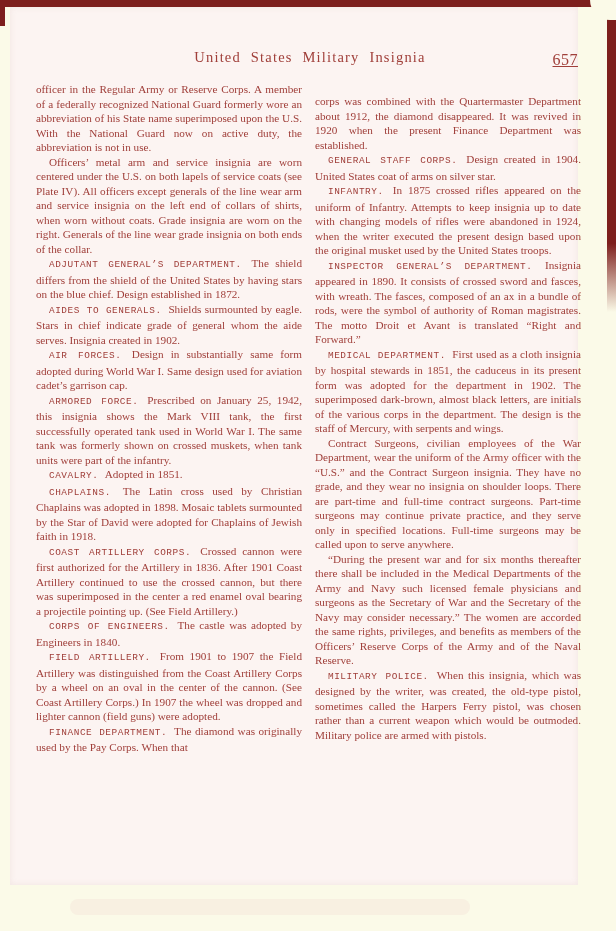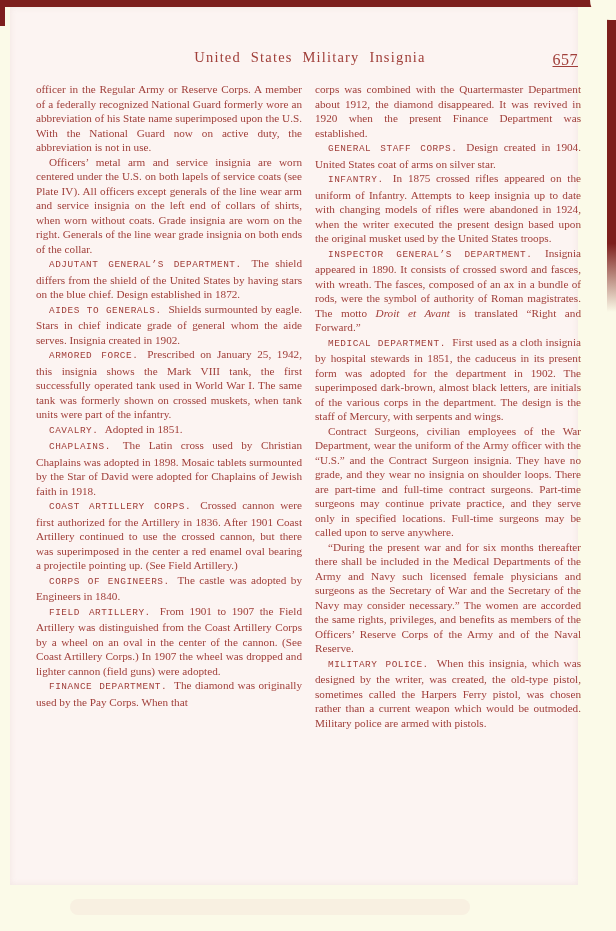--- a/index.html
+++ b/index.html
@@ -47,34 +47,35 @@
     font-size:14.5px;letter-spacing:1.2px;word-spacing:5px;
   }
   .page-number{
     position:absolute;right:16px;top:2px;
     font-size:16px;letter-spacing:0.5px;text-decoration:underline;
   }
   .columns{
     position:absolute;left:26px;top:75px;width:546px;
     display:flex;gap:13px;
     color:var(--ink);
+    align-items:center;
   }
   .col{
     width:266px;
     font-size:11.2px;line-height:14.5px;
     text-align:justify;
   }
   .col p{
     margin:0;padding:0;
   }
   .col p.indent{text-indent:13px;}
   .lead{
     font-size:0.84em;letter-spacing:0.55px;font-family:Liberation Mono, monospace;
   }
-  .italic{font-style:italic;}
+  .italic{}
   
   .below-band{
     position:absolute;left:70px;top:899px;width:400px;height:16px;
     background:rgba(238,205,200,0.22);
     border-radius:8px;
   }
 </style>
 </head>
 <body>
 
@@ -87,20 +88,21 @@
   <div class="page-header">
     <span class="page-title">United States Military Insignia</span>
     <span class="page-number">657</span>
   </div>
   <div class="columns">
     <div class="col">
         <p class=""><span>officer in the Regular Army or Reserve Corps. A member of a federally recognized National Guard formerly wore an abbreviation of his State name superimposed upon the U.S. With the National Guard now on active duty, the abbreviation is not in use.</span></p>
         <p class="indent"><span>Officers’ metal arm and service insignia are worn centered under the U.S. on both lapels of service coats (see Plate IV).  All officers except generals of the line wear arm and service insignia on the left end of collars of shirts, when worn without coats.  Grade insignia are worn on the right.  Generals of the line wear grade insignia on both ends of the collar.</span></p>
         <p class="indent"><span class="lead">ADJUTANT GENERAL’S DEPARTMENT.  </span><span>The shield differs from the shield of the United States by having stars on the blue chief.  Design established in 1872.</span></p>
         <p class="indent"><span class="lead">AIDES TO GENERALS.  </span><span>Shields surmounted by eagle.  Stars in chief indicate grade of general whom the aide serves.  Insignia created in 1902.</span></p>
+        <p class="indent"><span class="lead">AIR FORCES.  </span><span>Design in substantially same form adopted during World War I.  Same design used for aviation cadet’s garrison cap.</span></p>
         <p class="indent"><span class="lead">ARMORED FORCE.  </span><span>Prescribed on January 25, 1942, this insignia shows the Mark VIII tank, the first successfully operated tank used in World War I.  The same tank was formerly shown on crossed muskets, when tank units were part of the infantry.</span></p>
         <p class="indent"><span class="lead">CAVALRY.  </span><span>Adopted in 1851.</span></p>
         <p class="indent"><span class="lead">CHAPLAINS.  </span><span>The Latin cross used by Christian Chaplains was adopted in 1898. Mosaic tablets surmounted by the Star of David were adopted for Chaplains of Jewish faith in 1918.</span></p>
         <p class="indent"><span class="lead">COAST ARTILLERY CORPS.  </span><span>Crossed cannon were first authorized for the Artillery in 1836. After 1901 Coast Artillery continued to use the crossed cannon, but there was superimposed in the center a red enamel oval bearing a projectile pointing up.  (See Field Artillery.)</span></p>
         <p class="indent"><span class="lead">CORPS OF ENGINEERS.  </span><span>The castle was adopted by Engineers in 1840.</span></p>
         <p class="indent"><span class="lead">FIELD ARTILLERY.  </span><span>From 1901 to 1907 the Field Artillery was distinguished from the Coast Artillery Corps by a wheel on an oval in the center of the cannon.  (See Coast Artillery Corps.)  In 1907 the wheel was dropped and lighter cannon (field guns) were adopted.</span></p>
         <p class="indent"><span class="lead">FINANCE DEPARTMENT.  </span><span>The diamond was originally used by the Pay Corps.  When that</span></p>
       </div>
     <div class="col">
         <p class=""><span>corps was combined with the Quartermaster Department about 1912, the diamond disappeared.  It was revived in 1920 when the present Finance Department was established.</span></p>

